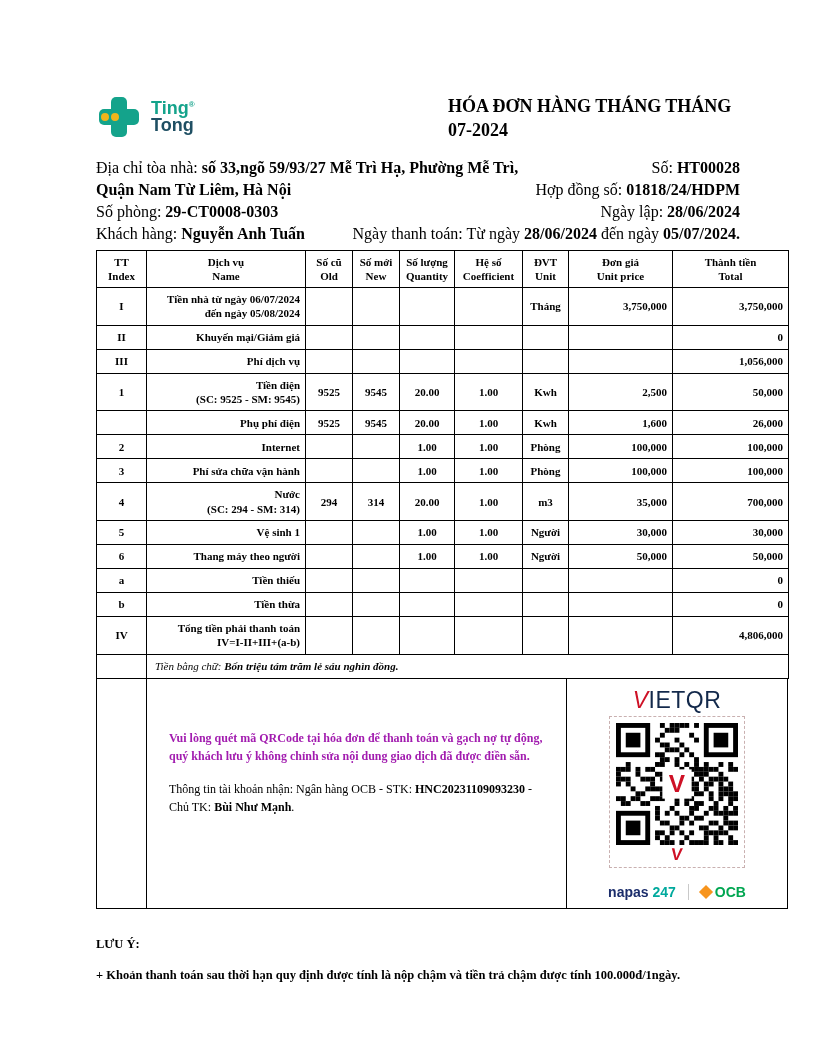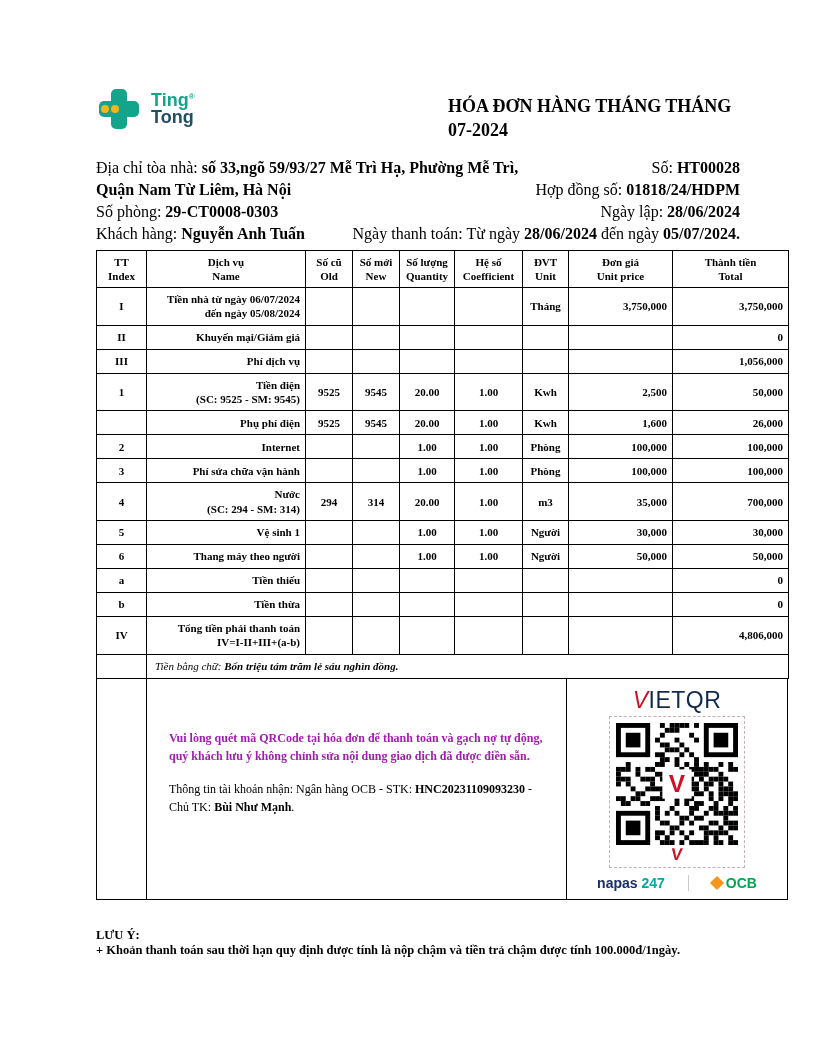--- a/index.html
+++ b/index.html
@@ -3,21 +3,21 @@
 <meta charset="utf-8">
 <style>
   * { box-sizing: border-box; }
   html,body { margin:0; padding:0; }
   body { background:#e8e8e8; font-family:"Liberation Serif", serif; color:#000; }
   .page { position:relative; width:816px; height:1056px; background:#fff; margin:0 auto; overflow:hidden; }
   .content { position:absolute; left:96px; top:86px; width:692px; }
 
   
   .header-row { display:flex; justify-content:space-between; align-items:flex-start; margin-bottom:14px; }
-  .logo { display:flex; align-items:center; gap:9px; }
+  .logo { display:flex; align-items:center; gap:9px;margin-top:8px; }
   .logo-mark { position:relative; width:46px; height:46px; flex:0 0 auto; }
   .logo-mark .bar-v { position:absolute; left:15px; top:3px; width:16px; height:40px; background:#14a38b; border-radius:5px; }
   .logo-mark .bar-h { position:absolute; left:3px; top:15px; width:40px; height:16px; background:#14a38b; border-radius:5px; }
   .logo-mark .d1 { position:absolute; left:5px; top:19px; width:8px; height:8px; background:#f2b51c; border-radius:50%; }
   .logo-mark .d2 { position:absolute; left:15px; top:19px; width:8px; height:8px; background:#f2b51c; border-radius:50%; }
   .logo-text { font-family:"Liberation Sans", sans-serif; font-weight:bold; font-size:18px; line-height:0.95; }
   .logo-text .t1 { color:#14a38b; }
   .logo-text .t2 { color:#1f4f63; }
   .logo-text .reg { font-size:8px; vertical-align:super; }
   .doc-title { width:300px; margin-right:40px; text-align:left; font-weight:bold; font-size:18px; line-height:1.35; padding-top:8px; }
@@ -48,32 +48,32 @@
   .qr-middle { flex:1 1 auto; border-right:1px solid #000; padding:50px 22px 14px 22px; font-size:12px; }
   .qr-middle .notice { color:#a21caf; font-weight:bold; line-height:1.55; margin:0 0 14px 0; }
   .qr-middle .account { line-height:1.55; margin:0; }
   .qr-right { width:220px; flex:0 0 auto; display:flex; flex-direction:column; align-items:center; padding:8px 0 8px 0; font-family:"Liberation Sans", sans-serif; }
   .vietqr-logo { font-weight:normal; font-size:23px; letter-spacing:0.5px; line-height:1; margin:2px 0 4px 0; }
   .vietqr-logo .vq-v { color:#ce1126; font-style:italic; }
   .vietqr-logo .vq-rest { color:#13294b; }
   .qr-frame { border:1px dashed #c9b0b0; padding:6px 6px 2px 6px; display:flex; flex-direction:column; align-items:center; }
   .qr-frame svg { display:block; }
   .red-v { color:#ce1126; font-weight:bold; font-size:17px; line-height:1.2; transform:skewX(-6deg); }
-  .bank-logos { display:flex; align-items:flex-start; gap:23px; margin-top:7px; }
+  .bank-logos { display:flex; align-items:flex-start; gap:12px; margin-top:16px; }
   .napas-logo { font-weight:bold; font-size:14px; }
   .napas-logo .np { color:#1b2d6b; }
   .napas-logo .np247 { color:#00a99d; }
   .logo-divider { width:1px; height:16px; background:#c9c9c9; }
   .ocb-logo { display:flex; align-items:center; gap:4px; font-weight:bold; font-size:14px; }
   .ocb-diamond { width:10px; height:10px; background:#f7941d; transform:rotate(45deg); }
   .ocb-text { color:#00a651; }
 
   
   .footer { margin-top:28px; font-size:12.5px; }
-  .footer .note-title { font-weight:bold; }
+  .footer .note-title { font-weight:bold; margin-bottom:16px; }
   .footer .note-line { font-weight:bold; }
 </style>
 </head>
 <body>
 
 <div class="page">
   <div class="content">
 
     <div class="header-row">
       <div class="logo">

